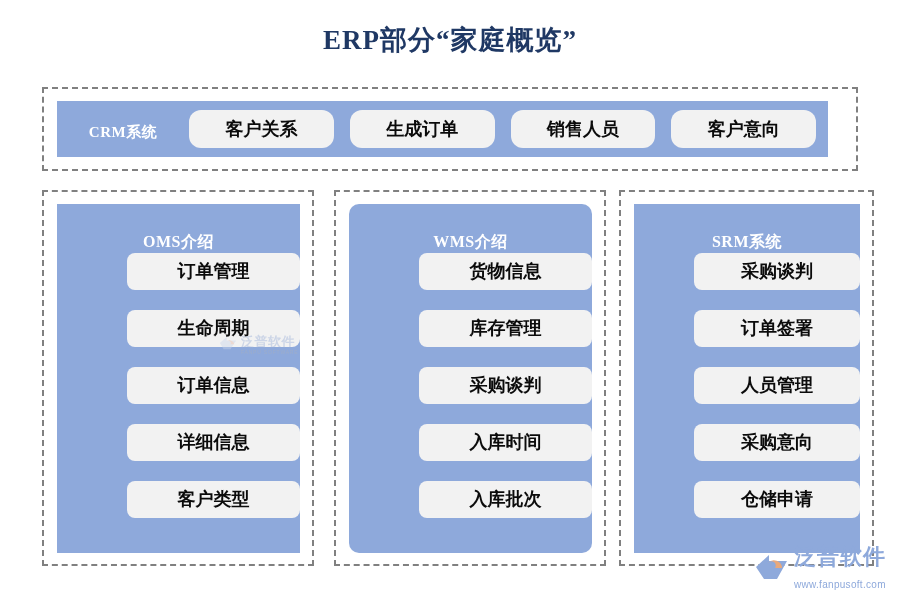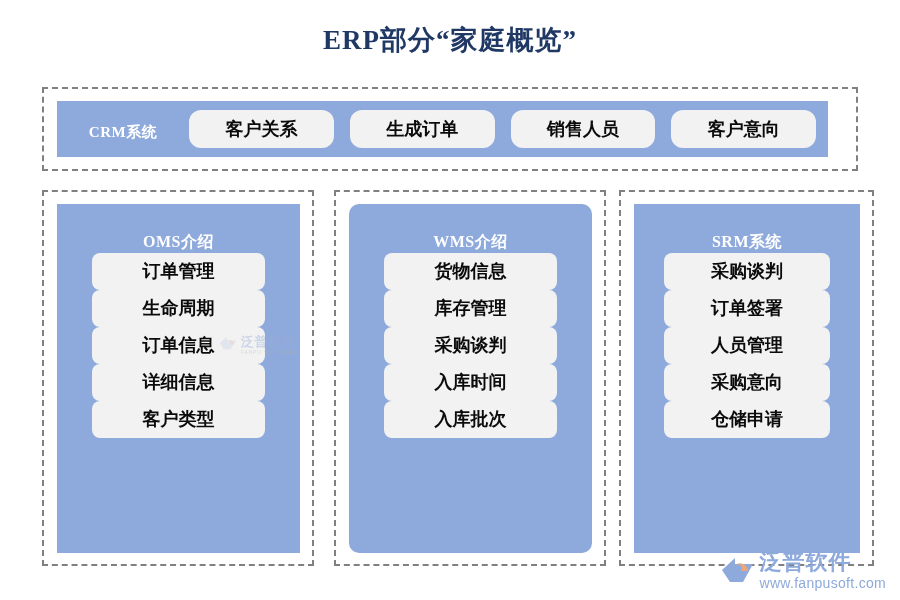--- a/index.html
+++ b/index.html
@@ -108,22 +108,23 @@
     color: #ffffff;
     font-weight: bold;
     font-size: 16px;
     letter-spacing: 0.5px;
     font-family: "Liberation Serif", "DejaVu Serif", serif;
     white-space: nowrap;
   }
   .col-pill-list {
     display: flex;
     flex-direction: column;
+    gap: 20px;
     width: 100%;
-    align-items: center;
+    align-items: flex-end;
   }
   .col-pill {
     width: 173px;
     height: 37px;
     line-height: 37px;
     background: #f2f2f2;
     border-radius: 8px;
     text-align: center;
     font-size: 18px;
     font-weight: bold;
@@ -181,25 +182,25 @@
     line-height: 1;
   }
   .brand-cn {
     font-size: 22px;
     font-weight: bold;
     color: #8ea9db;
     font-family: "Liberation Sans", sans-serif;
     letter-spacing: 1px;
   }
   .brand-en {
-    font-size: 14px;
+    font-size: 10px;
     color: #8ea9db;
     font-family: "Liberation Sans", sans-serif;
     letter-spacing: 0.3px;
-    margin-top: 3px;
+    margin-top: 12px;
   }
 </style>
 </head>
 <body>
 
 <div id="page">
 
   <div class="page-title">ERP部分“家庭概览”</div>
 
   <div class="dashed-frame" id="crm-frame"></div>

